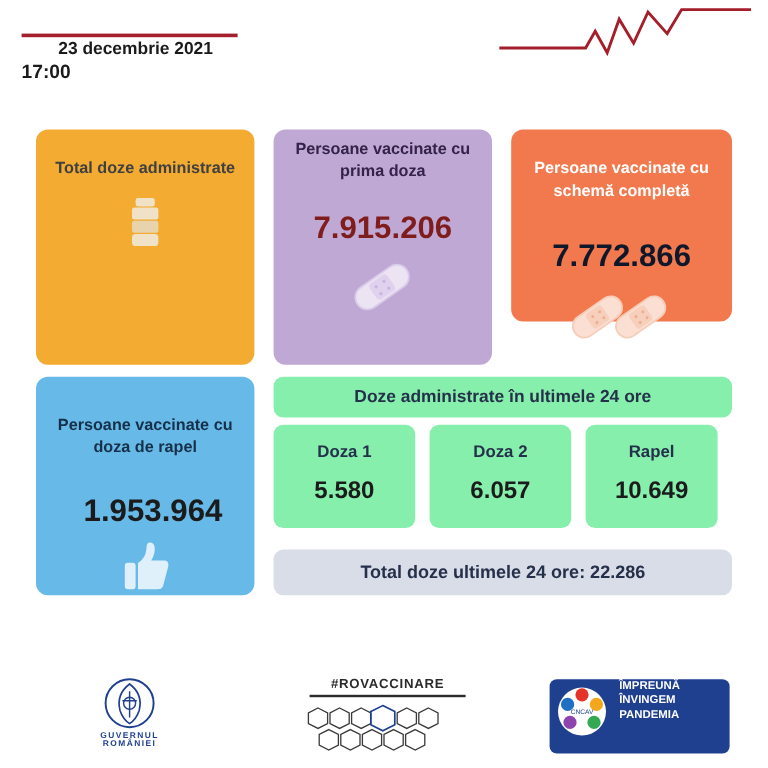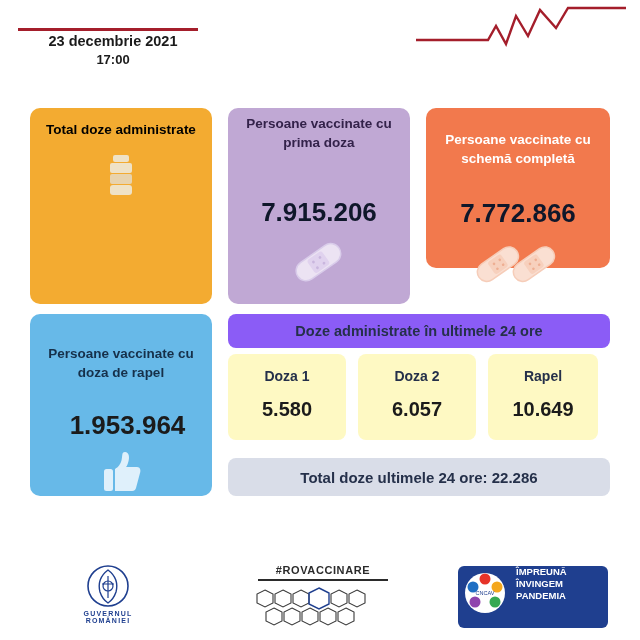--- a/index.html
+++ b/index.html
@@ -39,22 +39,21 @@
     font-size: 14.5px;
     font-weight: bold;
     color: #1b1b1b;
     line-height: 22px;
   }
   .header-time {
     position: absolute;
     top: 52px;
     left: 18px;
     width: 190px;
-    text-align: center;
-    font-size: 13px;
+    font-size: 16px;
     font-weight: bold;
     color: #1b1b1b;
   }
   .ekg {
     position: absolute;
     top: 6px;
     right: 14px;
     width: 210px;
     height: 42px;
   }
@@ -77,31 +76,31 @@
     font-weight: bold;
     font-size: 26px;
   }
 
   
   #card-total {
     left: 30px; top: 108px;
     width: 182px; height: 196px;
     background: #f3ab31;
   }
-  #card-total .card-title { margin-top: 12px; color: #000000; }
+  #card-total .card-title { margin-top: 22px; color: #404040; }
   #card-total .card-value { margin-top: 30px; color: #1b1b1b; }
 
   
   #card-prima {
     left: 228px; top: 108px;
     width: 182px; height: 196px;
     background: #c0a8d4;
   }
   #card-prima .card-title { margin-top: 6px; color: #33224a; }
-  #card-prima .card-value { margin-top: 45px; color: #0f172a; }
+  #card-prima .card-value { margin-top: 22px; color: #7f1d1d; }
 
   
   #card-completa {
     left: 426px; top: 108px;
     width: 184px; height: 160px;
     background: #f2794d;
   }
   #card-completa .card-title { margin-top: 22px; color: #ffffff; }
   #card-completa .card-value { margin-top: 30px; color: #0f172a; }
 
@@ -112,34 +111,34 @@
     background: #67b9e8;
   }
   #card-rapel .card-title { margin-top: 30px; color: #16304a; }
   #card-rapel .card-value { margin-top: 28px; color: #1b1b1b; padding-left: 13px; }
 
   
   #panel-24h-title {
     position: absolute;
     left: 228px; top: 314px;
     width: 382px; height: 34px;
-    background: #8b5cf6;
+    background: #86efac;
     border-radius: 8px;
     display: flex;
     align-items: center;
     justify-content: center;
     font-size: 14.5px;
     font-weight: bold;
     color: #25304a;
   }
   .mini-card {
     position: absolute;
     top: 354px;
     height: 86px;
-    background: #fef9c3;
+    background: #86efac;
     border-radius: 8px;
     text-align: center;
   }
   .mini-card .mini-title {
     margin-top: 14px;
     font-size: 14px;
     font-weight: bold;
     color: #25304a;
   }
   .mini-card .mini-value {

